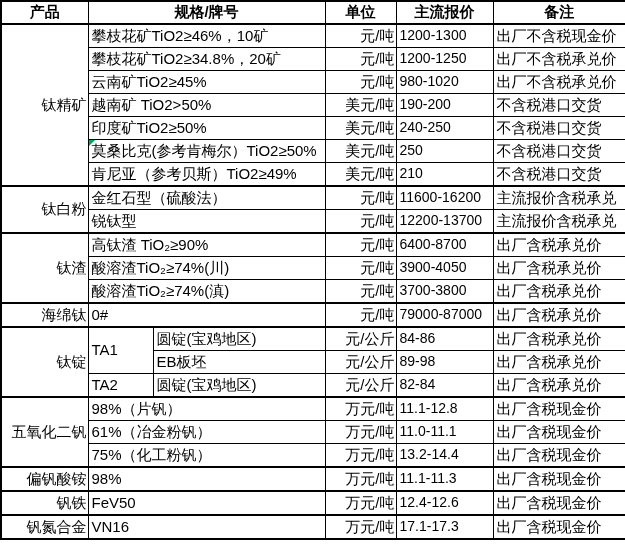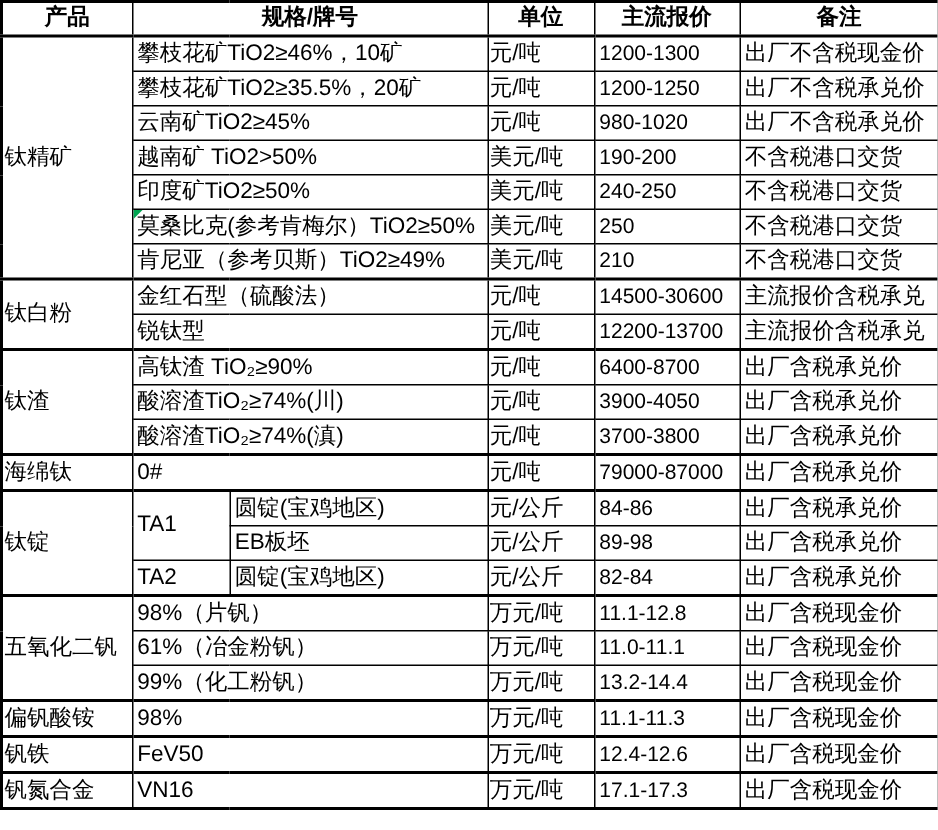--- a/index.html
+++ b/index.html
@@ -22,21 +22,21 @@
     white-space: nowrap;
     vertical-align: middle;
     line-height: 1.1;
   }
   th {
     font-weight: bold;
     text-align: center;
     border-bottom: 2px solid #000;
     height: 21px;
   }
-  td.center { text-align: left; padding: 0 1px; }
+  td.center { text-align: right; padding: 0 1px; }
   td.left { text-align: left; }
   td.num { font-size: 14px; }
   tr.group-start td { border-top: 2px solid #000; margin-top: 14px; }
   td.flagged { position: relative; }
   .flag-triangle {
     position: absolute;
     top: 0; left: 0;
     width: 0; height: 0;
     border-top: 6px solid #00a651;
     border-right: 6px solid transparent;
@@ -67,21 +67,21 @@
   <tbody>
 
     <tr class="group-start">
       <td class="center" rowspan="7">钛精矿</td>
       <td class="left" colspan="2">攀枝花矿TiO2≥46%，10矿</td>
       <td class="center">元/吨</td>
       <td class="left num">1200-1300</td>
       <td class="left">出厂不含税现金价</td>
     </tr>
     <tr>
-      <td class="left" colspan="2">攀枝花矿TiO2≥35.5%，20矿</td>
+      <td class="left" colspan="2">攀枝花矿TiO2≥34.8%，20矿</td>
       <td class="center">元/吨</td>
       <td class="left num">1200-1250</td>
       <td class="left">出厂不含税承兑价</td>
     </tr>
     <tr>
       <td class="left" colspan="2">云南矿TiO2≥45%</td>
       <td class="center">元/吨</td>
       <td class="left num">980-1020</td>
       <td class="left">出厂不含税承兑价</td>
     </tr>
@@ -109,21 +109,21 @@
       <td class="left" colspan="2">肯尼亚（参考贝斯）TiO2≥49%</td>
       <td class="center">美元/吨</td>
       <td class="left num">210</td>
       <td class="left">不含税港口交货</td>
     </tr>
 
     <tr class="group-start">
       <td class="center" rowspan="2">钛白粉</td>
       <td class="left" colspan="2">金红石型（硫酸法）</td>
       <td class="center">元/吨</td>
-      <td class="left num">14500-30600</td>
+      <td class="left num">11600-16200</td>
       <td class="left">主流报价含税承兑</td>
     </tr>
     <tr>
       <td class="left" colspan="2">锐钛型</td>
       <td class="center">元/吨</td>
       <td class="left num">12200-13700</td>
       <td class="left">主流报价含税承兑</td>
     </tr>
 
     <tr class="group-start">
@@ -183,21 +183,21 @@
       <td class="left num">11.1-12.8</td>
       <td class="left">出厂含税现金价</td>
     </tr>
     <tr>
       <td class="left" colspan="2">61%（冶金粉钒）</td>
       <td class="center">万元/吨</td>
       <td class="left num">11.0-11.1</td>
       <td class="left">出厂含税现金价</td>
     </tr>
     <tr>
-      <td class="left" colspan="2">99%（化工粉钒）</td>
+      <td class="left" colspan="2">75%（化工粉钒）</td>
       <td class="center">万元/吨</td>
       <td class="left num">13.2-14.4</td>
       <td class="left">出厂含税现金价</td>
     </tr>
 
     <tr class="group-start">
       <td class="center">偏钒酸铵</td>
       <td class="left" colspan="2">98%</td>
       <td class="center">万元/吨</td>
       <td class="left num">11.1-11.3</td>

